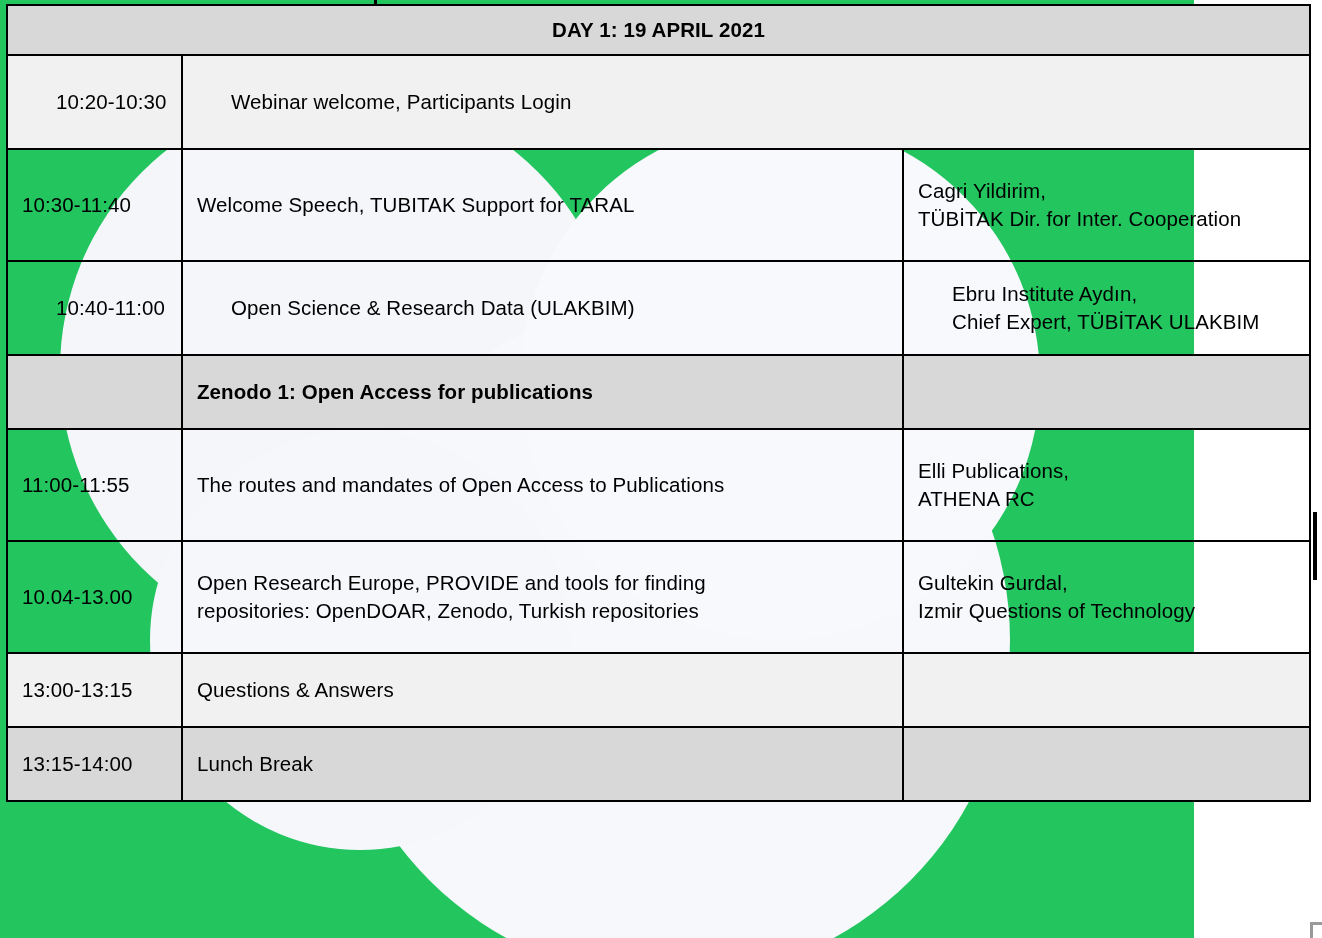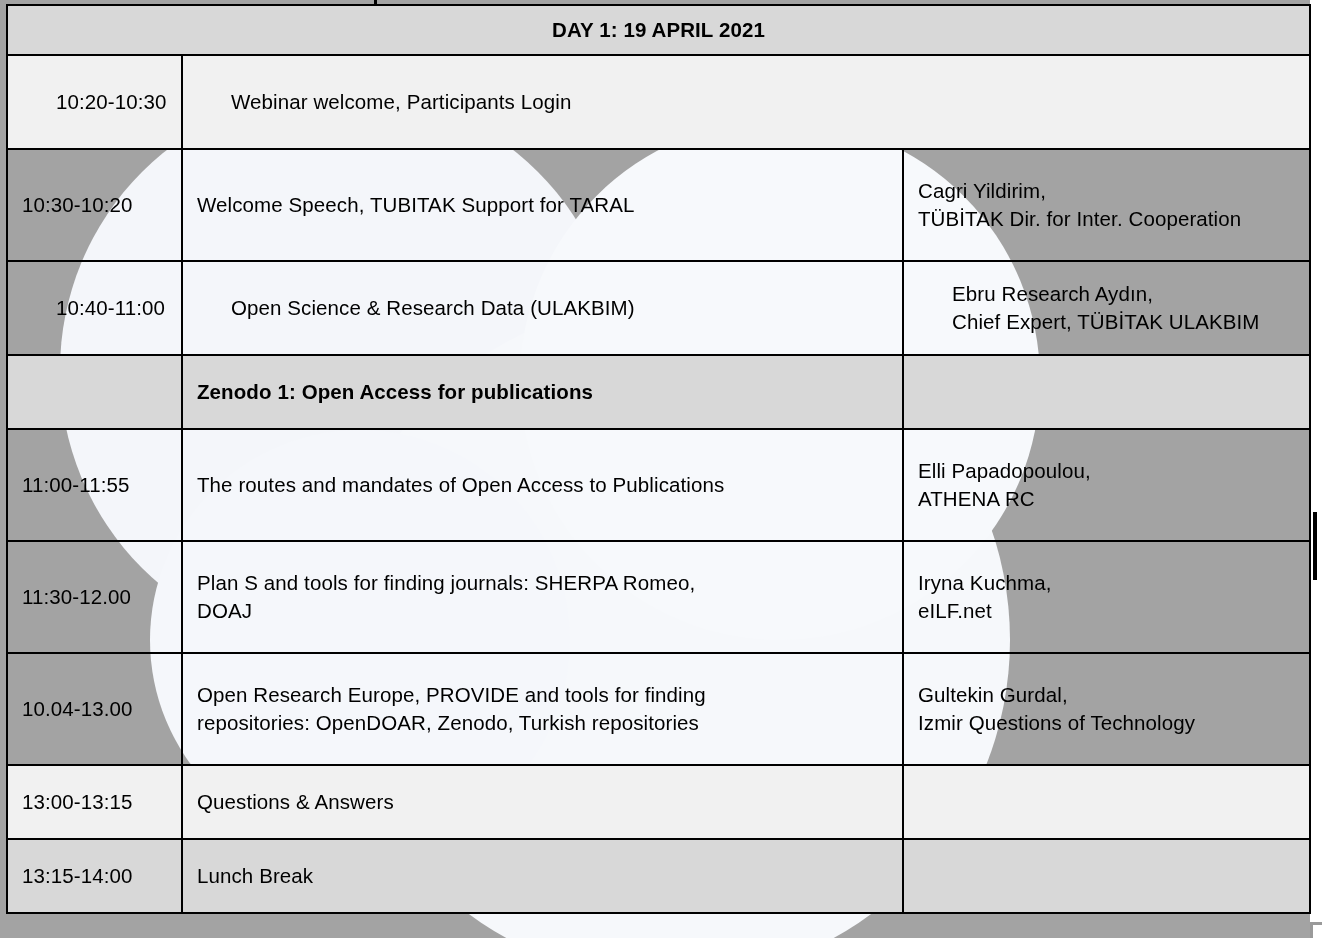--- a/index.html
+++ b/index.html
@@ -11,23 +11,23 @@
     width: 1322px;
     height: 938px;
     overflow: hidden;
     font-family: "Liberation Sans", sans-serif;
     color: #000000;
   }
 
   
   #page {
     position: relative;
-    width: 1310px;
+    width: 1194px;
     height: 938px;
-    background: #a3a3a3;
+    background: #22c55e;
   }
 
   
   .watermark {
     position: absolute;
     pointer-events: none;
     border-radius: 50%;
     background: #f4f6fa;
   }
   .wm-a { left: 60px;  top: 90px;  width: 560px; height: 560px; }
@@ -129,53 +129,46 @@
       <tr>
         <td class="bg-grey day-head" colspan="3">DAY 1: 19 APRIL 2021</td>
       </tr>
 
       <tr class="row-tall">
         <td class="bg-light time-cell">10:20-10:30</td>
         <td class="bg-light topic-cell" colspan="2">Webinar welcome, Participants Login</td>
       </tr>
 
       <tr class="row-double">
-        <td class="bg-white time-cell">10:30-10:20</td>
+        <td class="bg-white time-cell">10:30-11:40</td>
         <td class="bg-white topic-cell">Welcome Speech, TUBITAK Support for TARAL</td>
         <td class="bg-white speaker-cell nowrap-lines">Cagri Yildirim,
 TÜBİTAK Dir. for Inter. Cooperation</td>
       </tr>
 
       <tr class="row-tall">
         <td class="bg-white time-cell">10:40-11:00</td>
         <td class="bg-white topic-cell">Open Science &amp; Research Data (ULAKBIM)</td>
-        <td class="bg-white speaker-cell nowrap-lines">Ebru Research Aydın,
+        <td class="bg-white speaker-cell nowrap-lines">Ebru Institute Aydın,
 Chief Expert, TÜBİTAK ULAKBIM</td>
       </tr>
 
       <tr class="row-short">
         <td class="bg-grey time-cell"></td>
         <td class="bg-grey session-head">Zenodo 1: Open Access for publications</td>
         <td class="bg-grey"></td>
       </tr>
 
       <tr class="row-double">
         <td class="bg-white time-cell">11:00-11:55</td>
         <td class="bg-white topic-cell">The routes and mandates of Open Access to Publications</td>
-        <td class="bg-white speaker-cell nowrap-lines">Elli Papadopoulou,
+        <td class="bg-white speaker-cell nowrap-lines">Elli Publications,
 ATHENA RC</td>
       </tr>
 
-      <tr class="row-double">
-        <td class="bg-white time-cell">11:30-12.00</td>
-        <td class="bg-white topic-cell nowrap-lines">Plan S and tools for finding journals: SHERPA Romeo,
-DOAJ</td>
-        <td class="bg-white speaker-cell nowrap-lines">Iryna Kuchma,
-eILF.net</td>
-      </tr>
 
 
       <tr class="row-double">
         <td class="bg-white time-cell">10.04-13.00</td>
         <td class="bg-white topic-cell nowrap-lines">Open Research Europe, PROVIDE and tools for finding
 repositories: OpenDOAR, Zenodo, Turkish repositories</td>
         <td class="bg-white speaker-cell nowrap-lines">Gultekin Gurdal,
 Izmir Questions of Technology</td>
       </tr>
 

